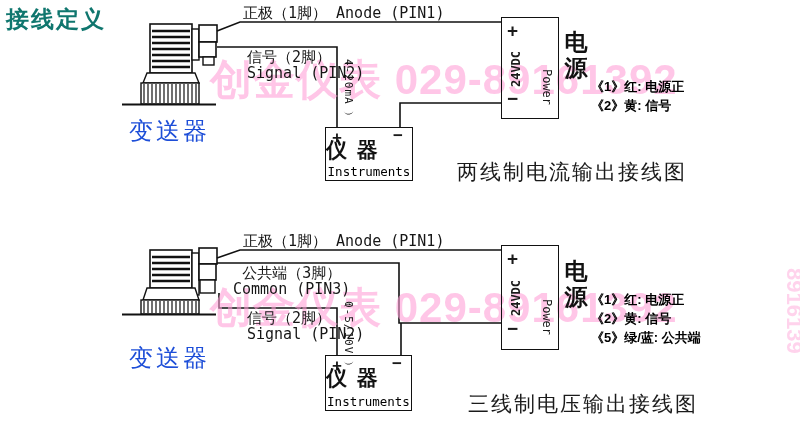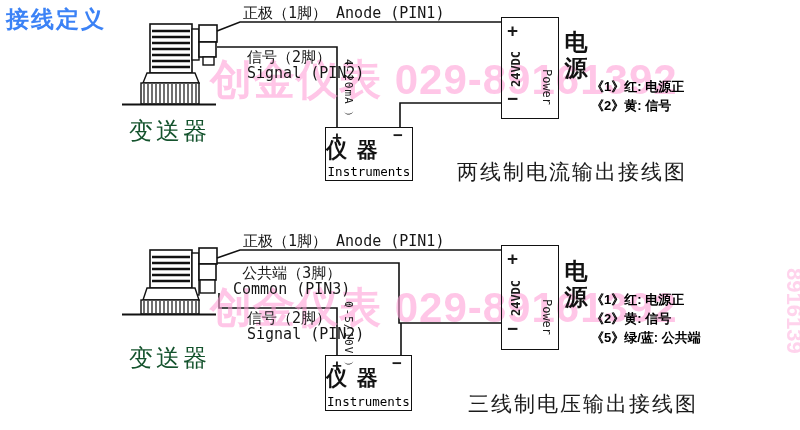--- a/index.html
+++ b/index.html
@@ -1,27 +1,27 @@
 <!DOCTYPE html>
 <html><head>
 <meta charset="utf-8">
 <style>
   html,body{margin:0;padding:0;background:#fff;}
   #canvas{position:relative;width:800px;height:430px;background:#ffffff;overflow:hidden;
           font-family:"Liberation Sans","DejaVu Sans",sans-serif;color:#1a1a1a;}
   #wires{position:absolute;left:0;top:0;z-index:1;}
   .abs{position:absolute;}
-  .page-title{z-index:3;font-size:23px;font-weight:bold;color:#3b82f6;letter-spacing:2px;}
+  .page-title{z-index:3;font-size:23px;font-weight:bold;color:#0f766e;letter-spacing:2px;}
   .wm{z-index:2;font-size:42px;font-weight:bold;color:#ff9ed6;opacity:.58;letter-spacing:1px;white-space:nowrap;pointer-events:none;}
   .wm-edge{z-index:2;writing-mode:vertical-rl;font-size:22px;font-weight:bold;color:#ff9ed6;opacity:.45;height:86px;overflow:hidden;pointer-events:none;}
   .wire-label{z-index:3;font-size:15px;line-height:16px;white-space:nowrap;
               font-family:"DejaVu Sans Mono","Liberation Mono",monospace;color:#161616;}
   .range-label{z-index:3;writing-mode:vertical-rl;font-size:11px;letter-spacing:1px;
                font-family:"DejaVu Sans Mono","Liberation Mono",monospace;color:#161616;}
-  .device-label{z-index:3;font-size:24px;letter-spacing:3px;color:#14532d;
+  .device-label{z-index:3;font-size:24px;letter-spacing:3px;color:#1d4ed8;
                 font-family:"Liberation Serif","DejaVu Serif",serif;}
   .caption{z-index:3;font-size:21px;letter-spacing:2px;color:#1a1a1a;white-space:nowrap;
            font-family:"Liberation Serif","DejaVu Serif",serif;text-align:center;}
   .box{z-index:3;border:1.7px solid #111;background:transparent;}
   .inst-plus{position:absolute;left:6px;top:0px;font-size:17px;font-weight:bold;}
   .inst-minus{position:absolute;right:9px;top:-2px;font-size:17px;font-weight:bold;}
   .inst-cn{position:absolute;left:0;right:0;top:8px;font-size:21px;font-weight:600;
            letter-spacing:2px;color:#111;}
   .inst-en{position:absolute;left:0;right:0;bottom:1px;text-align:center;font-size:12.5px;
            font-family:"DejaVu Sans Mono","Liberation Mono",monospace;color:#000000;}

